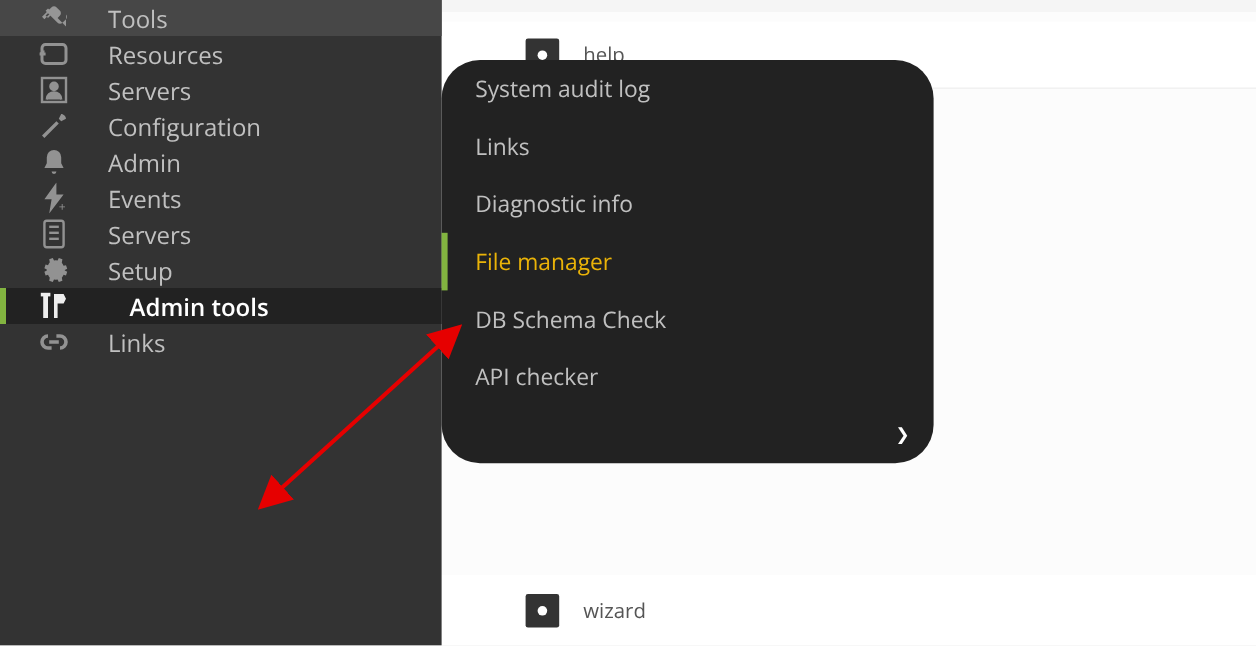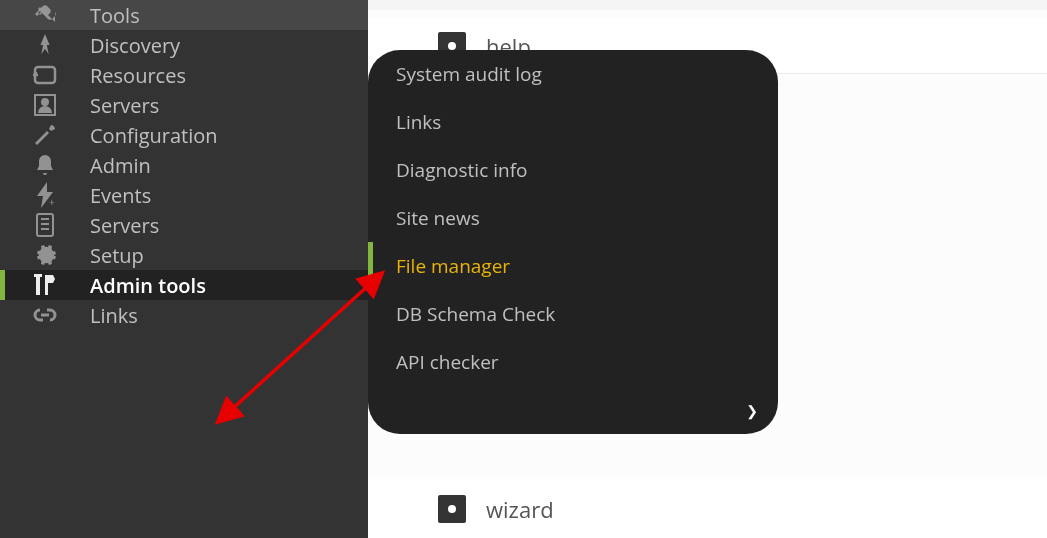--- a/index.html
+++ b/index.html
@@ -34,20 +34,21 @@
     }
     .sidebar-item:first-child {
       background: #474747;
     }
     .sidebar-item.active {
       background: #222;
       border-left: 5px solid #82b440;
       padding-left: 25px;
       color: #fff;
       font-weight: 600;
+      gap: 18px;
     }
     .sidebar-item .icon {
       width: 30px;
       height: 30px;
       margin-right: 30px;
       display: flex;
       align-items: center;
       justify-content: center;
       opacity: 0.8;
     }
@@ -122,21 +123,21 @@
     }
     .content-row .row-icon::after {
       content: "";
       width: 8px;
       height: 8px;
       background: #fff;
       border-radius: 50%;
     }
     .content-row .row-label {
       color: #555;
-      font-size: 22px;
+      font-size: 17px;
     }
     .arrow-overlay {
       position: absolute;
       pointer-events: none;
       left: 0;
       top: 0;
       width: 100%;
       height: 100%;
       z-index: 50;
     }
@@ -161,28 +162,20 @@
   <div class="sidebar-item">
     <span class="icon">
       <svg width="24" height="24" viewBox="0 0 24 24" fill="#aaa">
           <path d="M22 19l-7-7 2-2c1-1 1-3 0-4l-3-3c-1-1-3-1-4 0l-2 2-1-1-2 2 1 1-4 4 2 2 4-4 7 7c1 1 3 1 4 0l3-3c1-1 1-3 0-4zm-15-7l-2-2 2-2 2 2-2 2z"></path>
         </svg>
     </span>
     <span class="sidebar-label">Tools</span>
   </div>
   <div class="sidebar-item">
     <span class="icon">
-      <svg width="22" height="26" viewBox="0 0 24 28" fill="#aaa">
-          <path d="M12 2 L7 14 L10 14 L8 24 L12 18 L16 24 L14 14 L17 14 Z"></path>
-        </svg>
-    </span>
-    <span class="sidebar-label">Discovery</span>
-  </div>
-  <div class="sidebar-item">
-    <span class="icon">
       <svg width="26" height="22" viewBox="0 0 26 22" fill="none" stroke="#aaa" stroke-width="2.5">
           <rect x="3" y="3" width="20" height="16" rx="3"></rect>
           <path d="M1 11 h5 M1 11 a3 3 0 0 0 3 -3"></path>
         </svg>
     </span>
     <span class="sidebar-label">Resources</span>
   </div>
   <div class="sidebar-item">
     <span class="icon">
       <svg width="24" height="24" viewBox="0 0 24 24" fill="none" stroke="#aaa" stroke-width="2">
@@ -259,23 +252,20 @@
 
 <div class="submenu">
   <div class="submenu-item">
     <span>System audit log</span>
   </div>
   <div class="submenu-item">
     <span>Links</span>
   </div>
   <div class="submenu-item">
     <span>Diagnostic info</span>
-  </div>
-  <div class="submenu-item">
-    <span>Site news</span>
   </div>
   <div class="submenu-item active">
     <span>File manager</span>
   </div>
   <div class="submenu-item">
     <span>DB Schema Check</span>
   </div>
   <div class="submenu-item">
     <span>API checker</span>
   </div>

